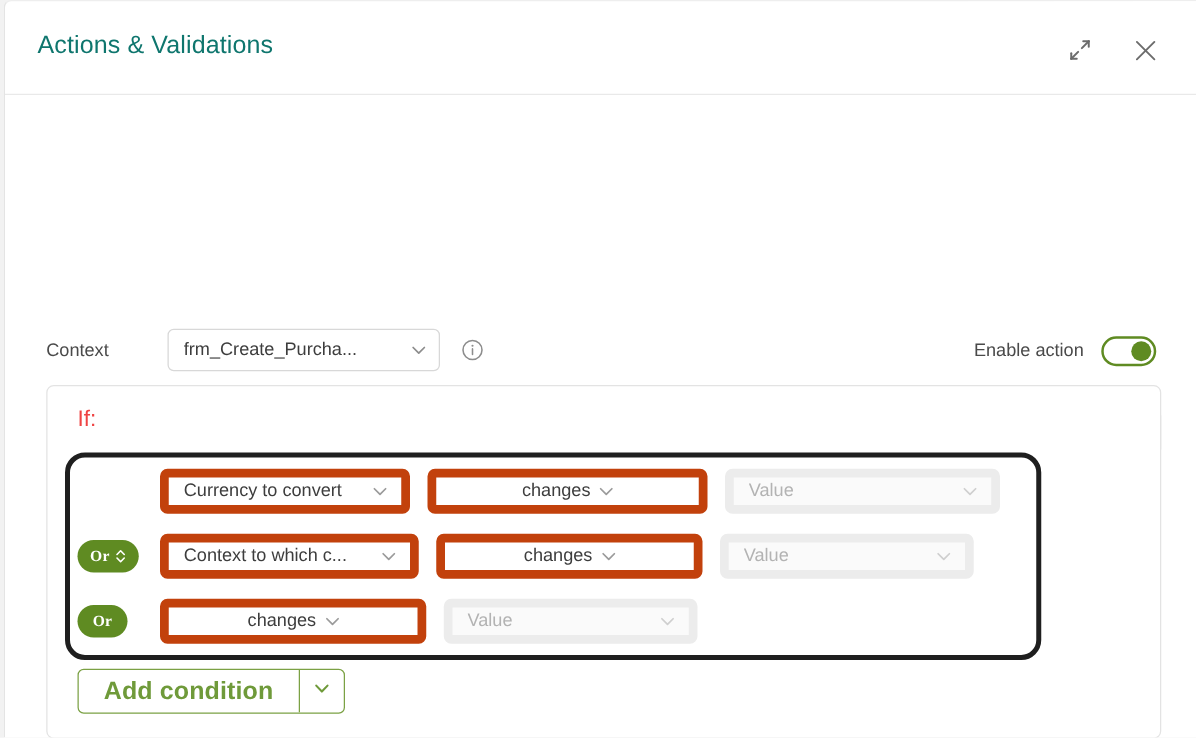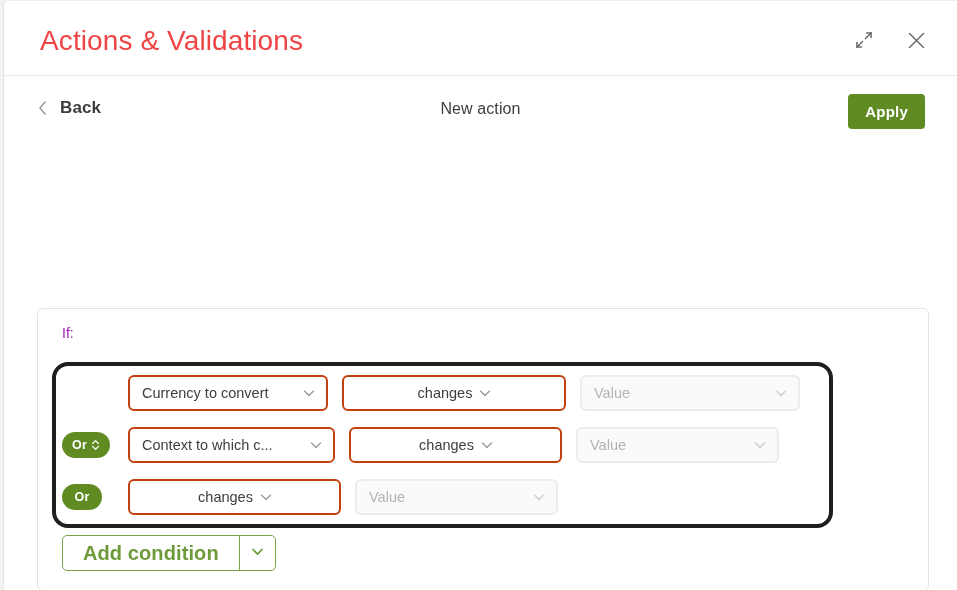--- a/index.html
+++ b/index.html
@@ -23,23 +23,23 @@
   }
 
   
   .titlebar {
     position: relative;
     height: 75px;
     border-bottom: 1px solid #e9e9e9;
   }
   .titlebar-title {
     position: absolute;
-    left: 36px; top: 24px;
-    font-size: 28px;
-    color: #ef4444;
+    left: 26px; top: 24px;
+    font-size: 20px;
+    color: #0f766e;
     letter-spacing: .1px;
   }
   .titlebar-actions {
     position: absolute;
     right: 28px; top: 26px;
     display: flex;
     align-items: center;
     gap: 26px;
   }
   .icon-btn {
@@ -181,22 +181,22 @@
     position: absolute;
     left: 33px; top: 307px;
     width: 892px; height: 283px;
     border: 1px solid #e3e3e3;
     border-radius: 6px;
     background: #ffffff;
   }
   .if-label {
     position: absolute;
     left: 24px; top: 16px;
-    font-size: 14px;
-    color: #a21caf;
+    font-size: 18px;
+    color: #ef4444;
   }
 
   
   .cond-ring {
     position: absolute;
     left: 14px; top: 53px;
     width: 781px; height: 166px;
     border: 4px solid #1f1f1f;
     border-radius: 16px;
     pointer-events: none;
@@ -212,20 +212,21 @@
     align-items: center;
     height: 44px;
     margin-bottom: 8px;
   }
   .cond-row:last-child { margin-bottom: 0; }
 
   .or-slot {
     flex: 0 0 auto;
     width: 66px;
     display: flex;
+    font-family: Liberation Serif, serif;
   }
   .or-badge {
     height: 26px;
     min-width: 40px;
     padding: 0 10px;
     border-radius: 13px;
     background: #5f8b22;
     color: #ffffff;
     font-size: 12.5px;
     font-weight: 700;
@@ -238,21 +239,21 @@
   }
   .or-badge .updown { display: flex; color: #ffffff; }
 
   .cond-select {
     position: relative;
     height: 36px;
     display: flex;
     align-items: center;
     justify-content: space-between;
     background: #ffffff;
-    border: 2px solid #c2410c;
+    border: 7px solid #c2410c;
     border-radius: 6px;
     font-size: 14.5px;
     color: #3d3d3d;
     padding: 0 10px 0 12px;
     cursor: pointer;
     overflow: hidden;
     margin-right: 14px;
   }
   .cond-select .sel-text {
     overflow: hidden; text-overflow: ellipsis; white-space: nowrap;
@@ -324,32 +325,20 @@
       </div>
       <div class="icon-btn" title="Close">
         <svg width="21" height="21" viewBox="0 0 21 21" fill="none" stroke="currentColor" stroke-width="1.5" stroke-linecap="round">
           <path d="M3.5 3.5 L17.5 17.5"></path>
           <path d="M17.5 3.5 L3.5 17.5"></path>
         </svg>
       </div>
     </div>
   </div>
 
-  <div class="headerrow">
-    <div class="back-link">
-      <span class="back-chevron">
-        <svg width="11" height="16" viewBox="0 0 11 16" fill="none" stroke="currentColor" stroke-width="1.5" stroke-linecap="round" stroke-linejoin="round">
-          <path d="M8 2 L3 8 L8 14"></path>
-        </svg>
-      </span>
-      <span class="back-label">Back</span>
-    </div>
-    <div class="header-center">New action</div>
-    <button class="apply-btn">Apply</button>
-  </div>
 
   <div class="formrow">
     <div class="field-label ctx-label">Context</div>
 
     <div class="select ctx-select">
       <span class="sel-text">frm_Create_Purcha...</span>
       <span class="chev">
         <svg width="14" height="14" viewBox="0 0 14 14" fill="none" stroke="currentColor" stroke-width="1.4" stroke-linecap="round" stroke-linejoin="round">
           <path d="M2.5 5 L7 9.5 L11.5 5"></path>
         </svg>

